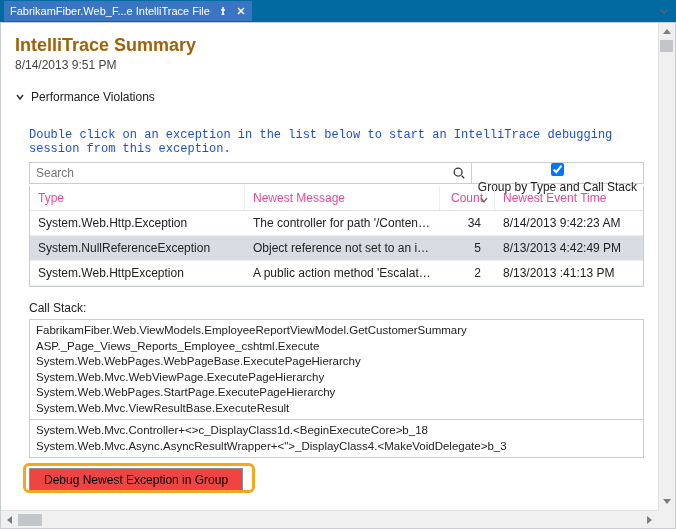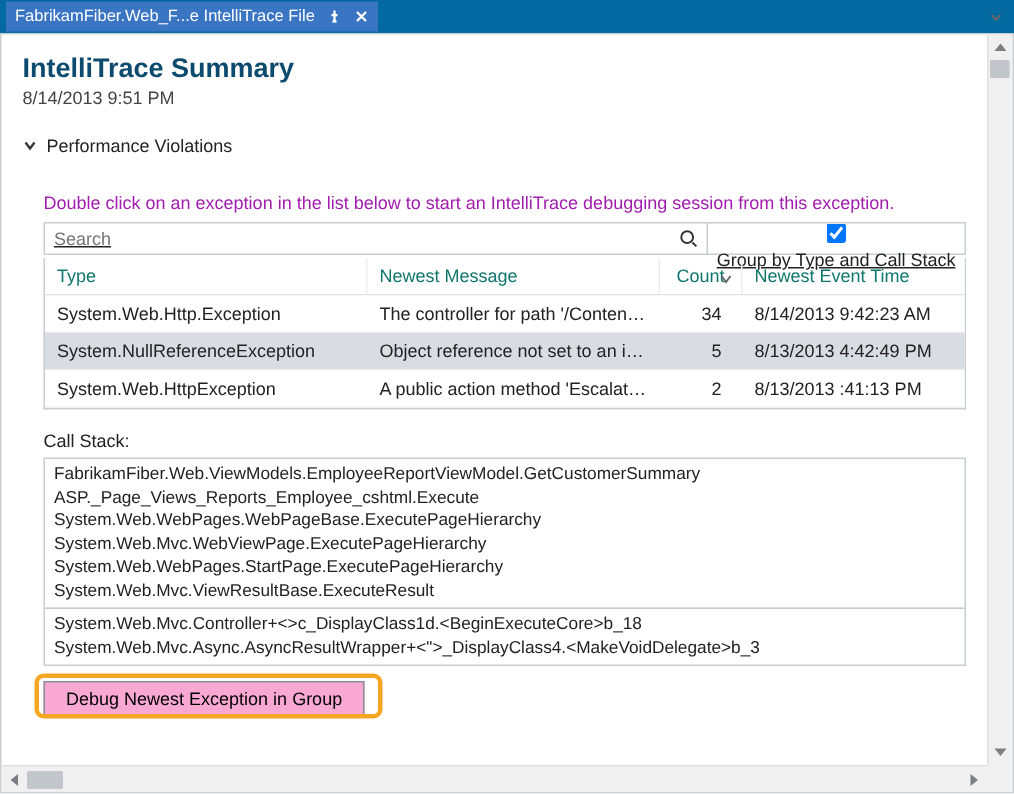--- a/index.html
+++ b/index.html
@@ -77,37 +77,37 @@
   .arrow { width:0;height:0;border-style:solid; }
   .content {
     position:absolute; left:0; top:0; right:17px; bottom:18px;
     overflow:hidden;
     padding: 12px 14px 6px 14px;
   }
   h1 {
     margin:0 0 2px 0;
     font-size:18px;
     font-weight:600;
-    color:#0c4a6e;
+    color:#a16207;
   }
   .timestamp {
     font-size:12px; color:#444; margin-bottom:14px;
   }
   .section-head {
     display:flex; align-items:center; gap:6px;
     font-size:12px; color:#222;
     padding:4px 0;
     cursor:pointer;
   }
   .chev { width:10px;height:10px; display:inline-flex; align-items:center; justify-content:center;}
   .chev svg { stroke:#333; fill:none; stroke-width:1.5;}
   .exception-body { padding: 2px 0 0 14px; }
-  .hint { font-size:12px; color:#a21caf; margin:8px 0 6px 0; }
+  .hint { font-size:12px; color:#1d4ed8; margin:8px 0 6px 0;font-family:Liberation Mono, monospace; }
   .toolbar {
-    display:flex; align-items:stretch; gap:0; margin-bottom:2px;text-decoration:underline;
+    display:flex; align-items:stretch; gap:0; margin-bottom:2px;
   }
   .searchbox {
     flex:1;
     display:flex; align-items:center;
     border:1px solid #c8cdd1;
     background:#fff;
     height:22px;
     padding:0 4px;
   }
   .searchbox input {
@@ -131,21 +131,21 @@
   .grid-header, .grid-row {
     display:grid;
     grid-template-columns: 215px 195px 55px 1fr;
     align-items:center;
   }
   .grid-header {
     background:#fff;
     border-bottom:1px solid #e0e0e0;
   }
   .gh {
-    font-size:12px; color:#0f766e; padding:5px 8px;
+    font-size:12px; color:#ec4899; padding:5px 8px;
     border-right:1px solid #eee;
     white-space:nowrap; overflow:hidden; text-overflow:ellipsis;
     position:relative;
   }
   .gh:last-child { border-right:none; }
   .gh.count { text-align:center; }
   .gh .sort { position:absolute; right:6px; top:7px; }
   .grid-body { }
   .grid-row {
     font-size:12px;
@@ -165,21 +165,21 @@
     font-size:11.5px;
     line-height:1.35;
     white-space:nowrap;
     overflow:hidden;
   }
   .callstack-box.secondary { margin-top:-1px; }
   .debug-btn-wrap { margin-top:10px; }
   .debug-btn {
     display:inline-block;
     padding:4px 14px;
-    background:#f9a8d4;
+    background:#ef4444;
     border:1px solid #8a9099;
     font-family:inherit; font-size:12px;
     cursor:pointer;
   }
   .highlight-ring {
     position:absolute;
     border:3px solid #f5a623;
     border-radius:6px;
     pointer-events:none;
   }

